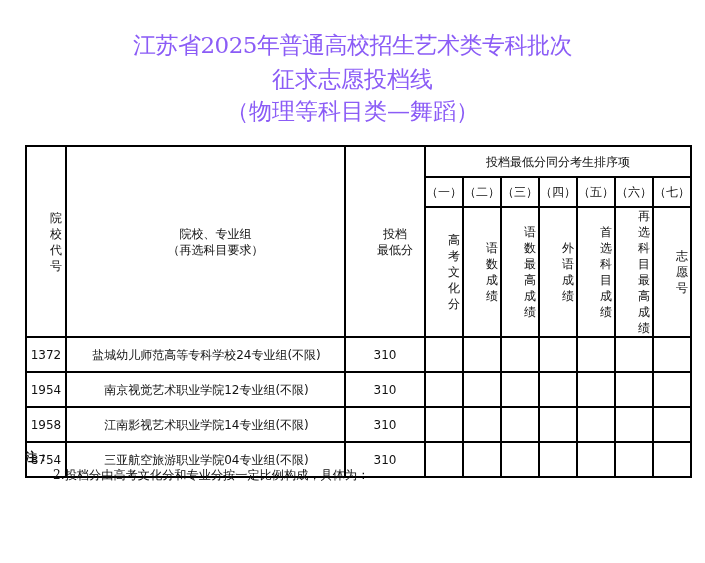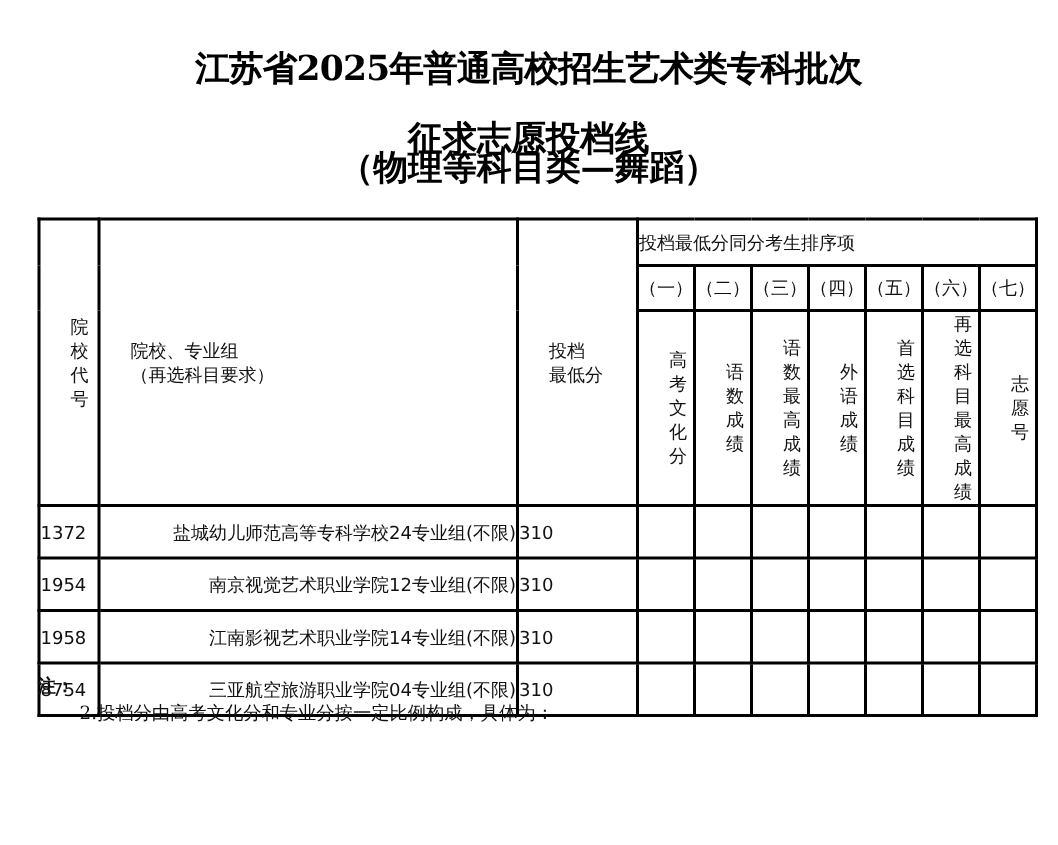--- a/index.html
+++ b/index.html
@@ -1,23 +1,23 @@
 <!DOCTYPE html>
 <html><head>
 <meta charset="utf-8">
 <style>
   html, body { margin:0; padding:0; background:#ffffff; }
   body { width:705px; height:563px; position:relative; overflow:hidden; font-family:"DejaVu Serif", serif; color:#111; }
-  .title { position:absolute; left:0; width:705px; text-align:center; font-family:"DejaVu Serif", serif; font-weight:bold; color:#000000; }
+  .title { position:absolute; left:0; width:705px; text-align:center; font-family:"DejaVu Serif", serif; font-weight:normal; color:#8b5cf6; }
   .t1 { top:30px; font-size:23px; letter-spacing:-0.5px; }
-  .t2 { top:64px; font-size:23px;margin-top:13px; }
+  .t2 { top:64px; font-size:23px; }
   .t3 { top:96px; font-size:23px; }
 
   table.main { position:absolute; left:25px; top:145px; border-collapse:collapse; table-layout:fixed; }
-  table.main td { border:2px solid #000; padding:0; vertical-align:middle; font-family:"DejaVu Sans", sans-serif; font-size:12px; line-height:16px; color:#111; }
+  table.main td { border:2px solid #000; padding:0; text-align:center; vertical-align:middle; font-family:"DejaVu Sans", sans-serif; font-size:12px; line-height:16px; color:#111; }
   .hdr-span { height:29px; font-size:12.5px; }
   .hdr-num { height:28px; font-family:"DejaVu Serif", serif; font-size:12.5px; }
   .hdr-sub { height:66px; font-size:12.5px; line-height:16px; }
   .row td { height:33px; }
   td.code { font-family:"DejaVu Serif", serif; font-size:12.5px; }
   td.name { text-align:right; padding-left:2px !important; font-family:"DejaVu Serif", serif; font-size:12.5px; white-space:nowrap; }
   td.score { font-family:"DejaVu Serif", serif; font-size:12.5px;border-radius:13px; }
   .ml { white-space:pre-line; display:block;margin-left:20px; }
 
   .notes { position:absolute; left:25px; top:448px; width:665px; font-family:"DejaVu Serif", serif; font-size:12.2px; line-height:18px; color:#111; }

